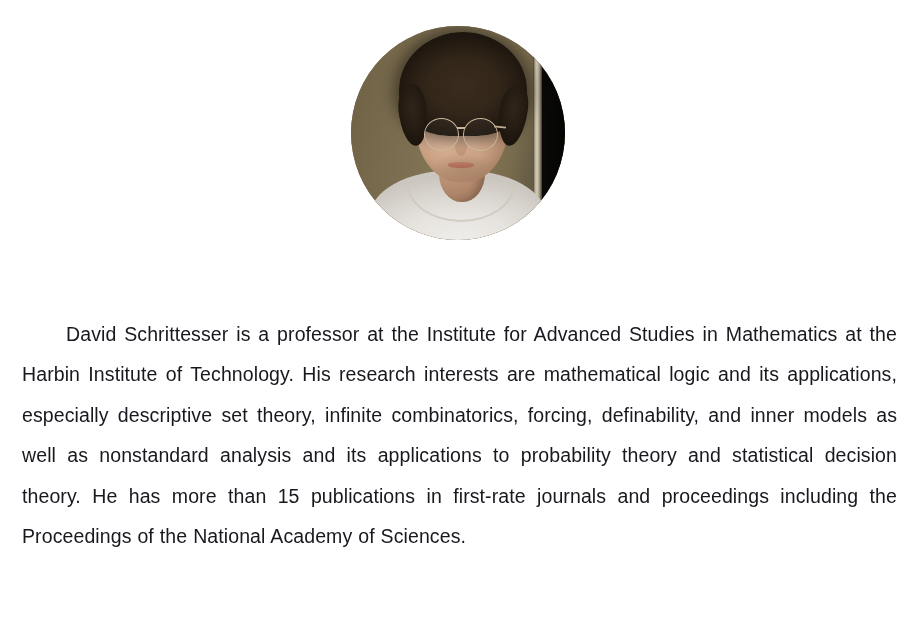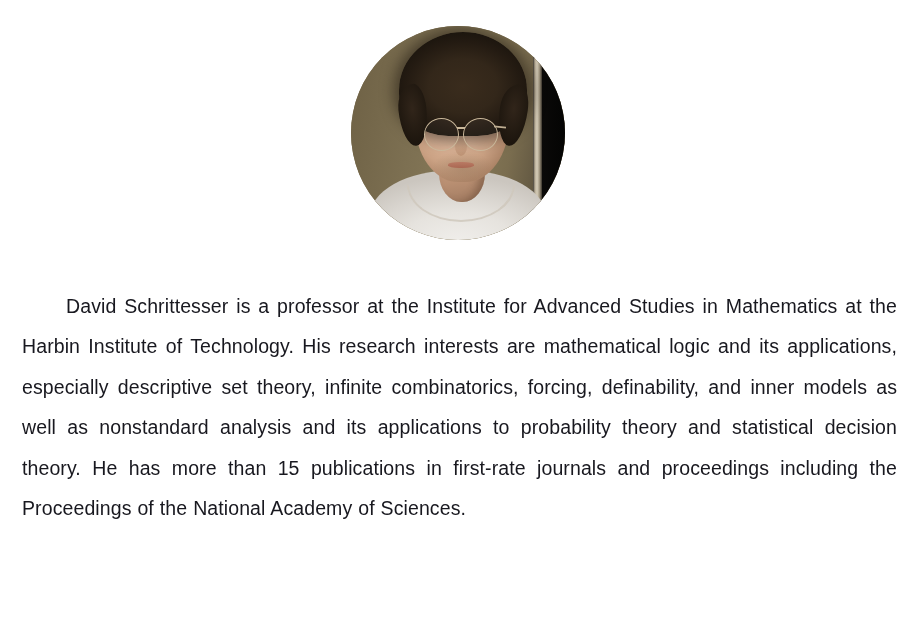--- a/index.html
+++ b/index.html
@@ -244,21 +244,21 @@
     width: 58px;
     height: 30px;
     border-radius: 40% 40% 55% 55%;
     background: radial-gradient(ellipse 30px 16px at 50% 50%, rgba(120,96,70,.30) 0%, rgba(120,96,70,0) 100%);
   }
 
   
   .bio {
     position: absolute;
     left: 22px;
-    top: 266px;
+    top: 294px;
     width: 875px;
     font-size: 19.5px;
     line-height: 40.5px;
     color: #18181f;
     text-align: justify;
     text-justify: inter-word;
     text-indent: 44px;
     letter-spacing: .1px;
     word-spacing: .4px;
   }

